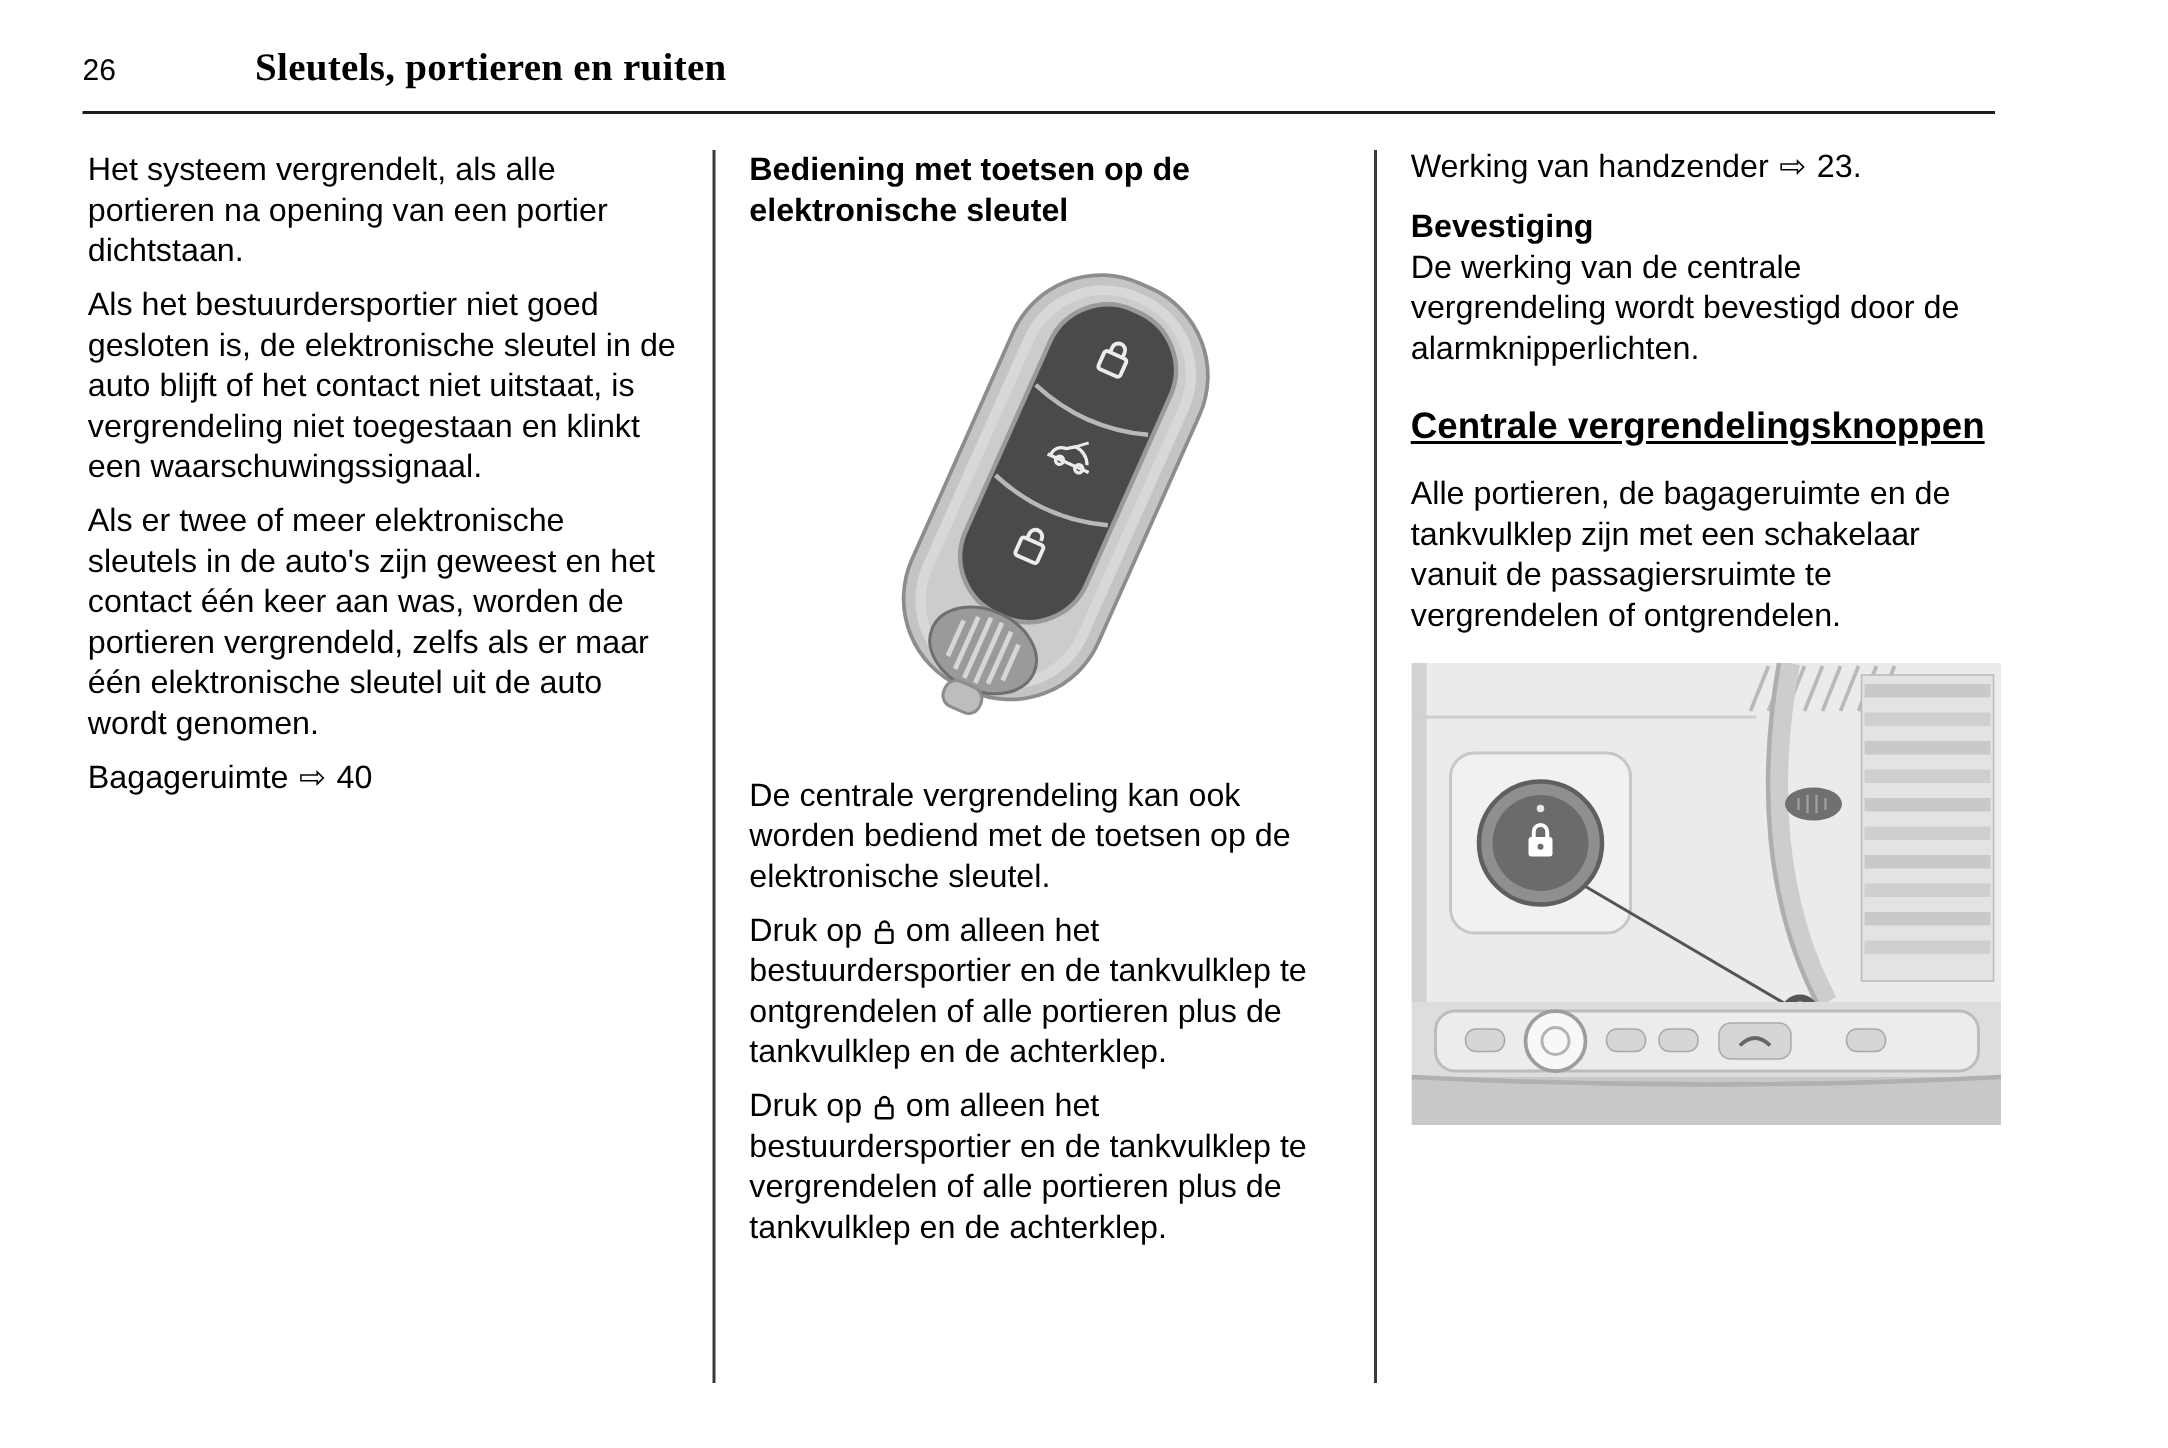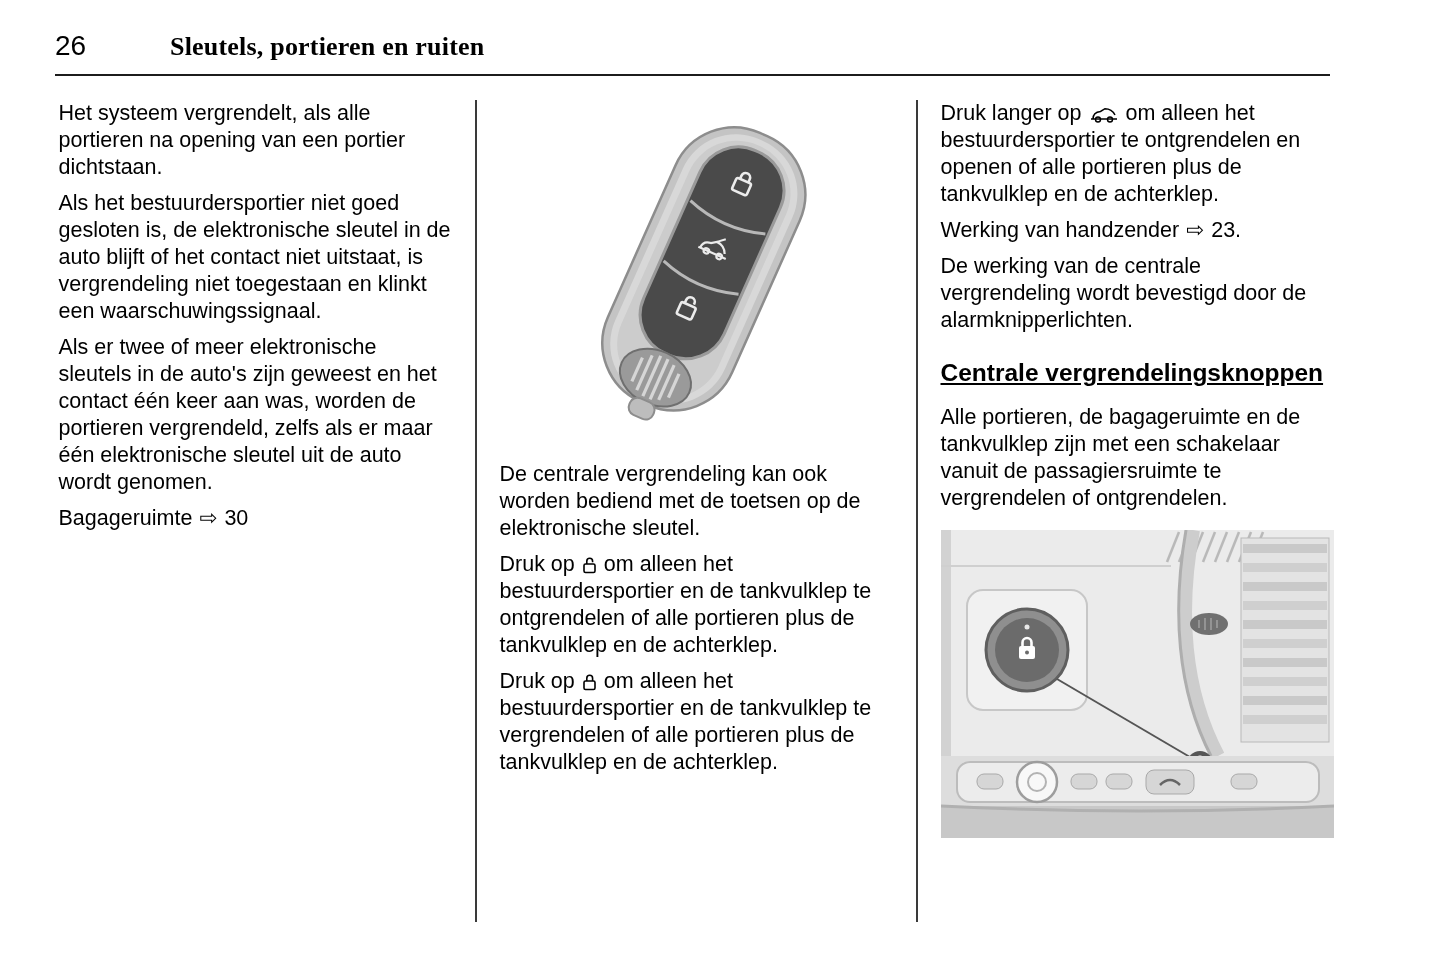--- a/index.html
+++ b/index.html
@@ -9,21 +9,21 @@
     width:1445px; height:965px;
     background:#ffffff;
     font-family:"Liberation Sans", sans-serif;
     color:#000;
     overflow:hidden;
   }
   .header {
     position:absolute; left:55px; top:30px; width:1275px;
     display:flex; align-items:baseline;
   }
-  .pagenum { font-size:28px; font-weight:normal; min-width:115px; }
+  .pagenum { font-size:20px; font-weight:normal; min-width:115px; }
   .page-title { font-size:26px; font-weight:bold; letter-spacing:0.2px;font-family:Liberation Serif, serif; }
   .rule {
     position:absolute; left:55px; top:74px; width:1275px; height:2px;
     background:#1c1c1c;
   }
   .columns {
     position:absolute; left:55px; top:98px; width:1282px;
     display:flex; align-items:flex-start;justify-content:center;
   }
   .col { width:393px; }
@@ -65,26 +65,27 @@
     <span class="page-title">Sleutels, portieren en ruiten</span>
   </div>
   <div class="rule"></div>
 
   <div class="columns">
 
     <section class="col">
       <p class="first">Het systeem vergrendelt, als alle portieren na opening van een portier dichtstaan.</p>
       <p>Als het bestuurdersportier niet goed gesloten is, de elektronische sleutel in de auto blijft of het contact niet uitstaat, is vergrendeling niet toegestaan en klinkt een waarschuwingssignaal.</p>
       <p>Als er twee of meer elektronische sleutels in de auto's zijn geweest en het contact één keer aan was, worden de portieren vergrendeld, zelfs als er maar één elektronische sleutel uit de auto wordt genomen.</p>
-      <p class="ref"><span>Bagageruimte</span><span class="arrow">⇨</span><span>30</span></p>
+      <p class="ref"><span>Bagageruimte</span><span class="arrow">⇨</span><span>40</span></p>
     </section>
 
     <div class="vdiv"></div>
 
     <section class="col">
+      <h3 class="first" style="margin-top:2px">Bediening met toetsen op de elektronische sleutel</h3>
 
       <div class="figure fig-keyfob">
         <svg width="385" height="335" viewBox="0 0 385 335">
           <rect x="0" y="0" width="385" height="335" fill="#ffffff"></rect>
           <g transform="rotate(24 192 170)">
 
             <rect x="125" y="6" width="136" height="294" rx="64" fill="#c4c4c4" stroke="#8d8d8d" stroke-width="2.5"></rect>
             <rect x="133" y="12" width="120" height="282" rx="58" fill="#d8d8d8"></rect>
             <rect x="140" y="18" width="106" height="270" rx="52" fill="#cccccc"></rect>
 
@@ -135,28 +136,24 @@
 
       <p><span>Druk op</span><span class="inline-icon"><svg width="15" height="18" viewBox="0 0 15 18">
               <rect x="2" y="8" width="11" height="8.5" rx="1.5" fill="none" stroke="#000" stroke-width="1.6"></rect>
               <path d="M4.8 8 V5.2 a2.9 2.9 0 0 1 5.8 0 V8" fill="none" stroke="#000" stroke-width="1.6"></path>
             </svg></span><span>om alleen het bestuurdersportier en de tankvulklep te vergrendelen of alle portieren plus de tankvulklep en de achterklep.</span></p>
     </section>
 
     <div class="vdiv"></div>
 
     <section class="col">
-      <p class="first"><span>Druk langer op</span><span class="inline-icon"><svg width="30" height="16" viewBox="0 0 30 16">
-              <path d="M2 12 h26 M4 12 c0-4.5 2.5-7 7.5-7.5 l4.5-2.8 c4.5 0 8 2.3 10 6.3" fill="none" stroke="#000" stroke-width="1.5"></path>
-              <circle cx="9" cy="12.5" r="2.5" fill="none" stroke="#000" stroke-width="1.4"></circle>
-              <circle cx="21" cy="12.5" r="2.5" fill="none" stroke="#000" stroke-width="1.4"></circle>
-            </svg></span><span>om alleen het bestuurdersportier te ontgrendelen en openen of alle portieren plus de tankvulklep en de achterklep.</span></p>
 
       <p class="ref"><span>Werking van handzender</span><span class="arrow">⇨</span><span>23.</span></p>
 
+      <h3 class="tight">Bevestiging</h3>
       <p>De werking van de centrale vergrendeling wordt bevestigd door de alarmknipperlichten.</p>
 
       <h2>Centrale vergrendelingsknoppen</h2>
       <p>Alle portieren, de bagageruimte en de tankvulklep zijn met een schakelaar vanuit de passagiersruimte te vergrendelen of ontgrendelen.</p>
 
       <div class="figure fig-dash">
         <svg width="393" height="308" viewBox="0 0 393 308">
           <rect x="0" y="0" width="393" height="308" fill="#f3f3f3"></rect>
 
           <rect x="0" y="0" width="393" height="226" fill="#ebebeb"></rect>

